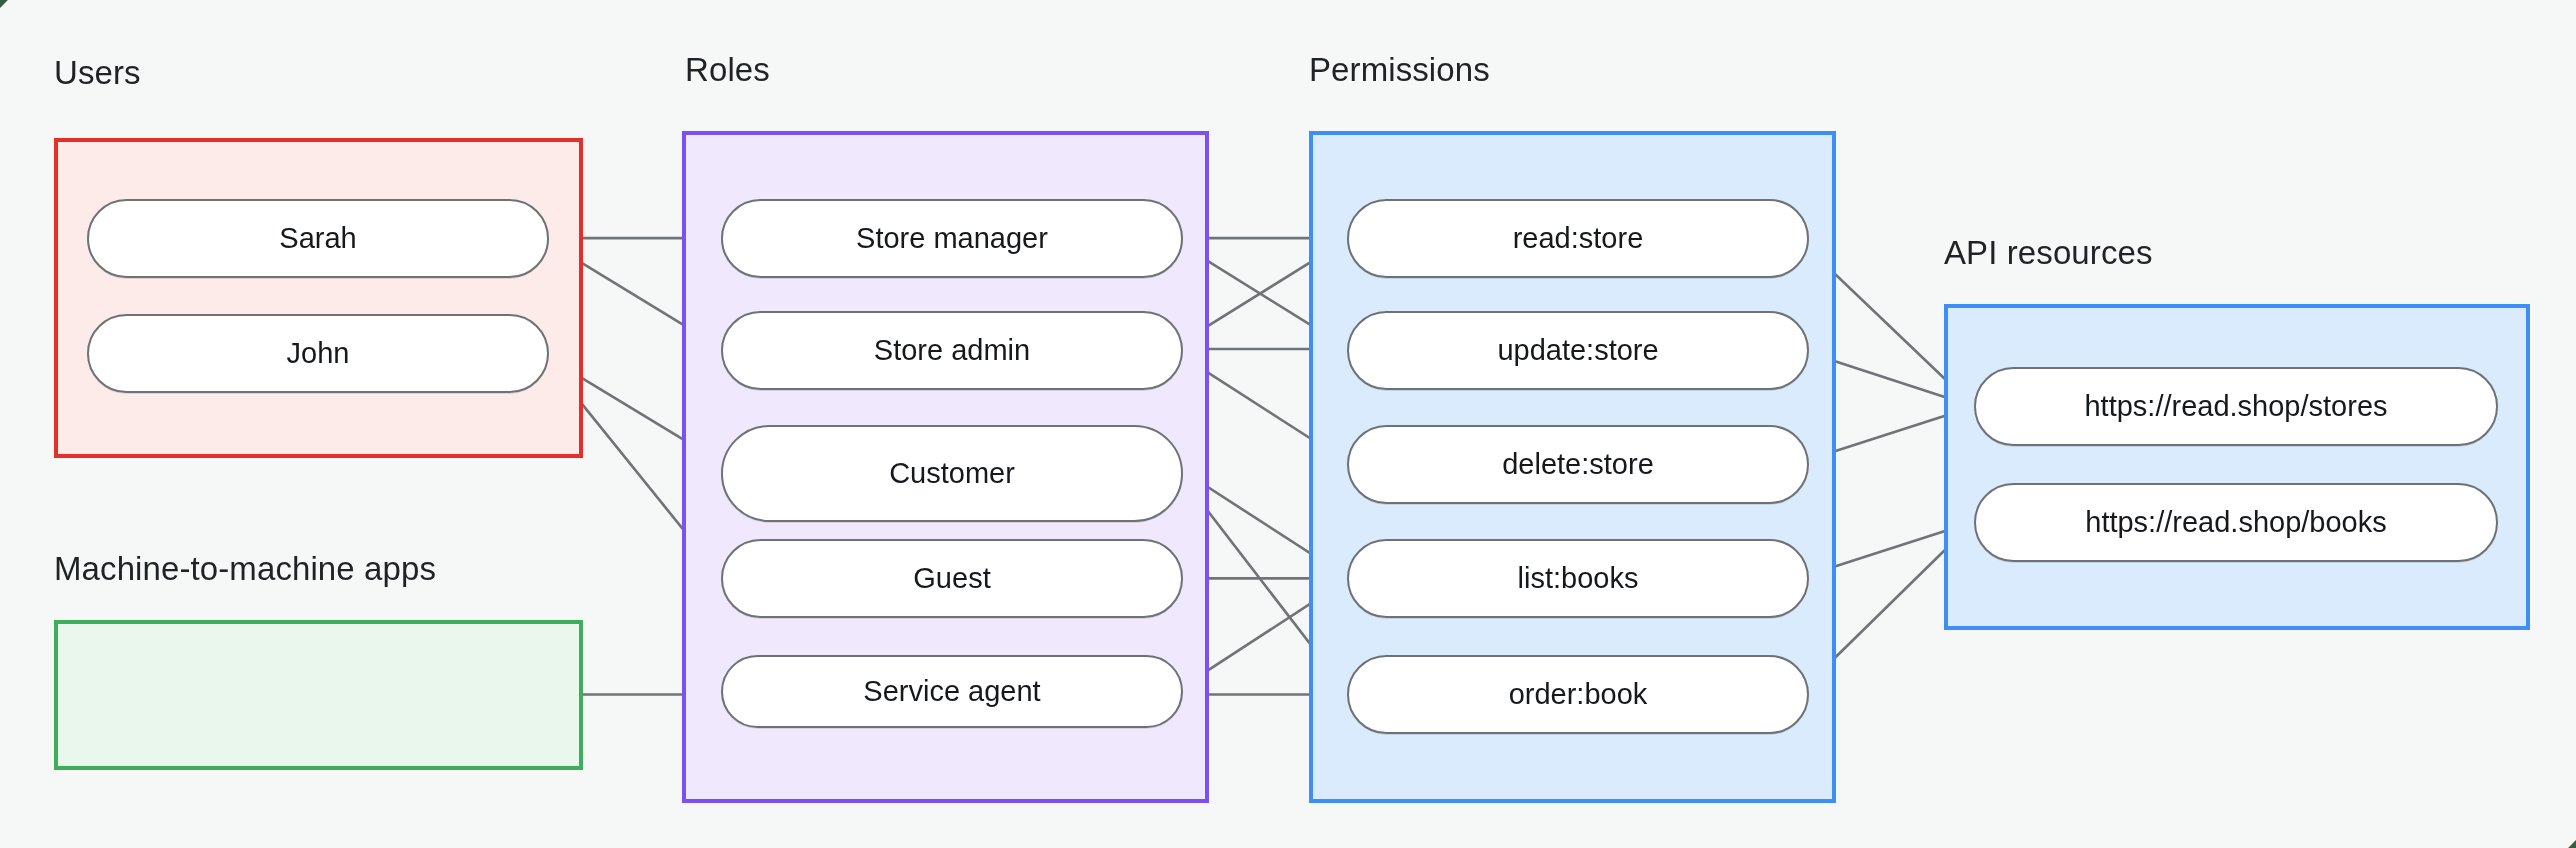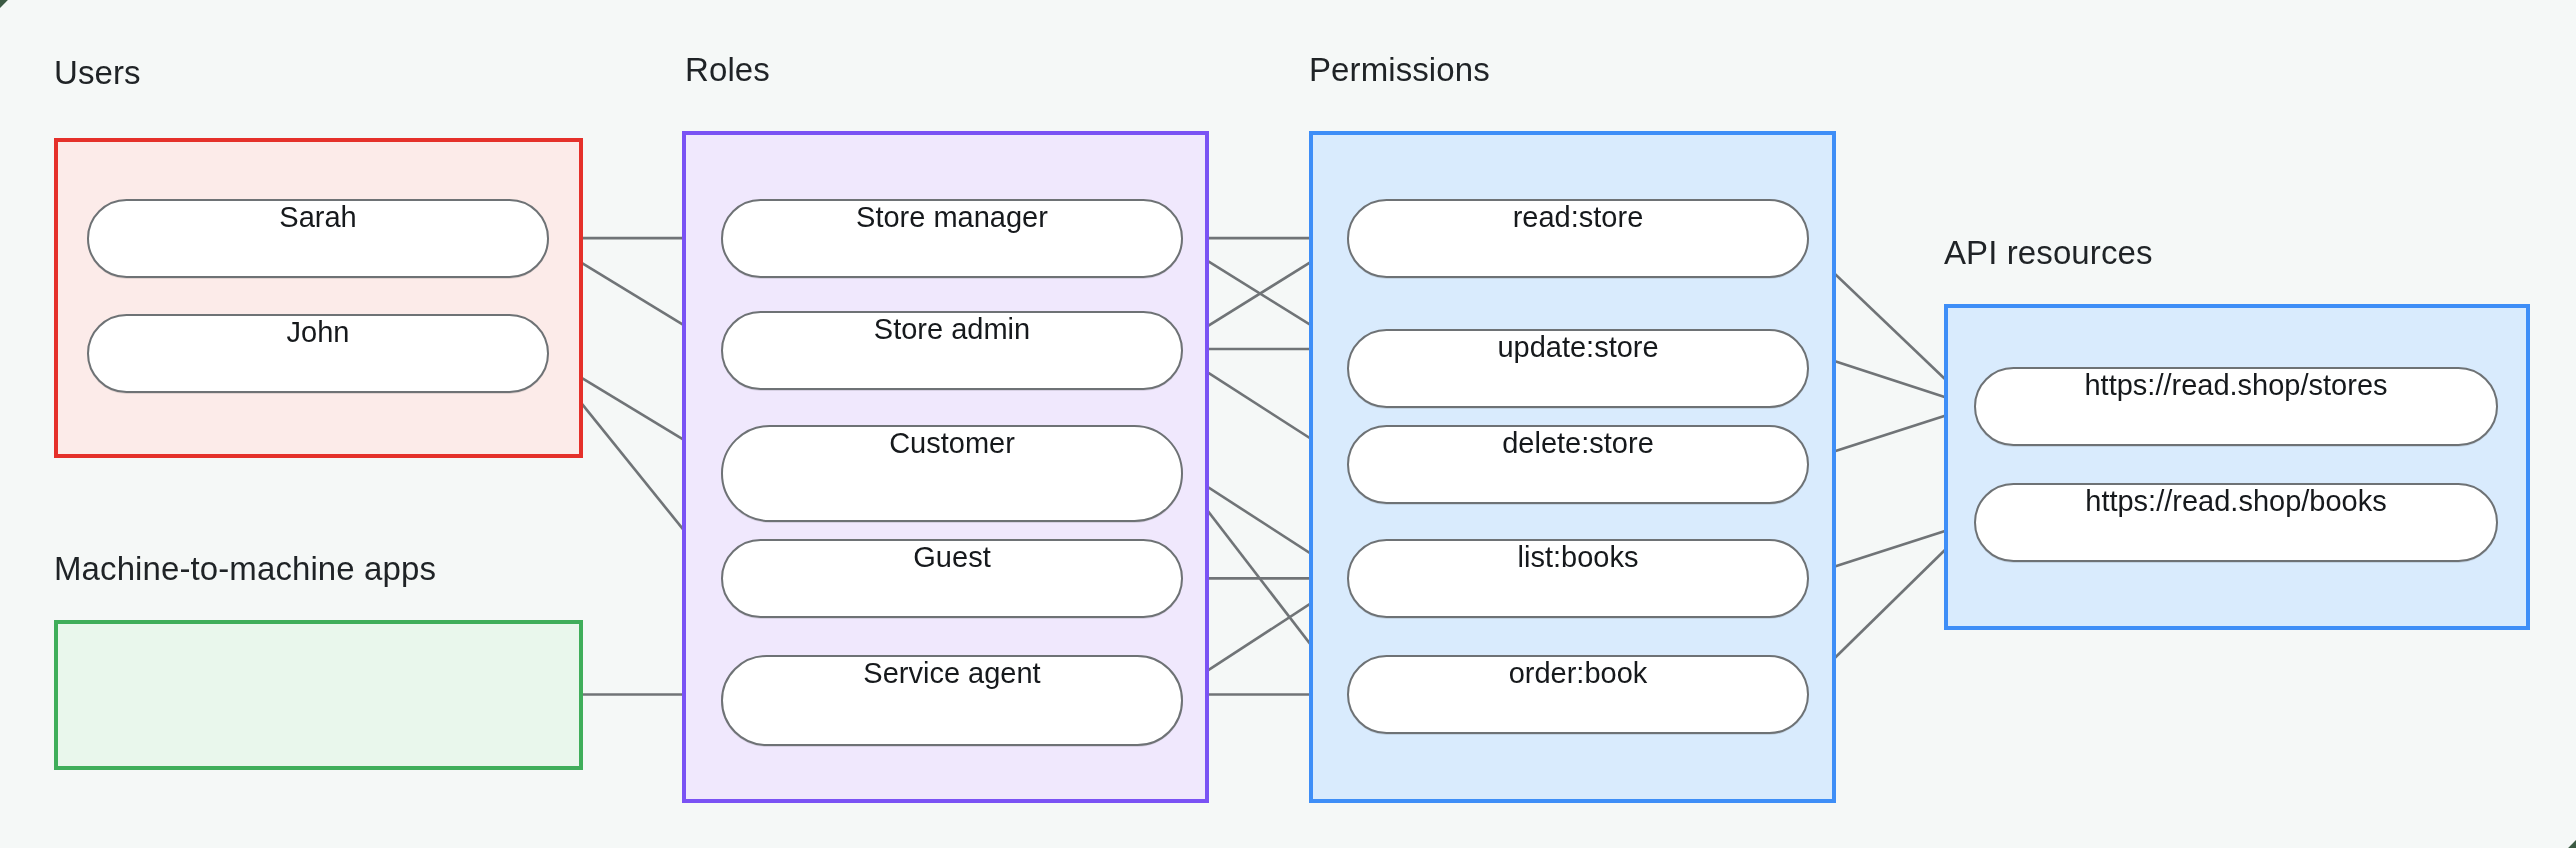--- a/index.html
+++ b/index.html
@@ -36,20 +36,21 @@
   }
 
   
   .node{
     position:absolute;
     box-sizing:border-box;
     background:#ffffff;
     border:2.2px solid #6e7275;
     border-radius:872px;
     display:flex;
+    align-items:center;
     justify-content:center;
     font-size:29px;
     color:#16191c;
     white-space:nowrap;
     box-shadow:0 0.9px 0 rgba(0,0,0,0.10);
   }
 
   svg.links{position:absolute;left:0;top:0;width:2576px;height:848px;pointer-events:none;}
   svg.links line{stroke:#707477;stroke-width:3;}
   svg.links circle{fill:#707477;}
@@ -122,30 +123,30 @@
   </div>
   <div class="node" style="left:721px;top:311px;width:462px;height:79px;">
     <span>Store admin</span>
   </div>
   <div class="node" style="left:721px;top:425px;width:462px;height:97px;">
     <span>Customer</span>
   </div>
   <div class="node" style="left:721px;top:539px;width:462px;height:79px;">
     <span>Guest</span>
   </div>
-  <div class="node" style="left:721px;top:655px;width:462px;height:91px;">
+  <div class="node" style="left:721px;top:655px;width:462px;height:73px;">
     <span>Service agent</span>
   </div>
 
   <div class="caption" style="left:1309px;top:51px;">Permissions</div>
   <div class="group perms" style="left:1309px;top:131px;width:527px;height:672px;"></div>
   <div class="node" style="left:1347px;top:199px;width:462px;height:79px;">
     <span>read:store</span>
   </div>
-  <div class="node" style="left:1347px;top:311px;width:462px;height:79px;margin-top:18px;">
+  <div class="node" style="left:1347px;top:311px;width:462px;height:79px;">
     <span>update:store</span>
   </div>
   <div class="node" style="left:1347px;top:425px;width:462px;height:79px;">
     <span>delete:store</span>
   </div>
   <div class="node" style="left:1347px;top:539px;width:462px;height:79px;">
     <span>list:books</span>
   </div>
   <div class="node" style="left:1347px;top:655px;width:462px;height:79px;">
     <span>order:book</span>

